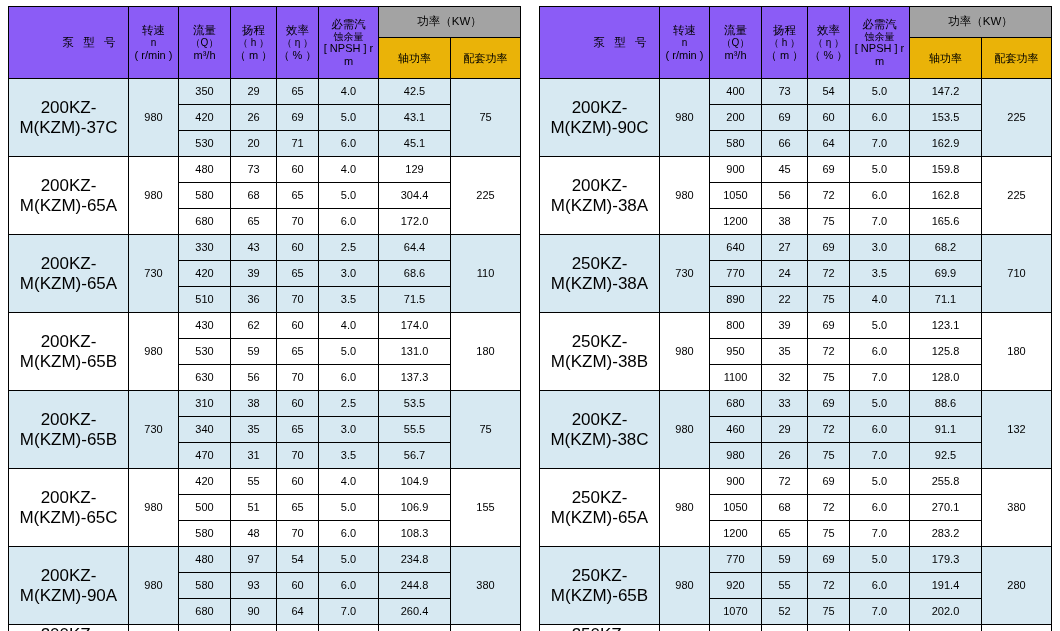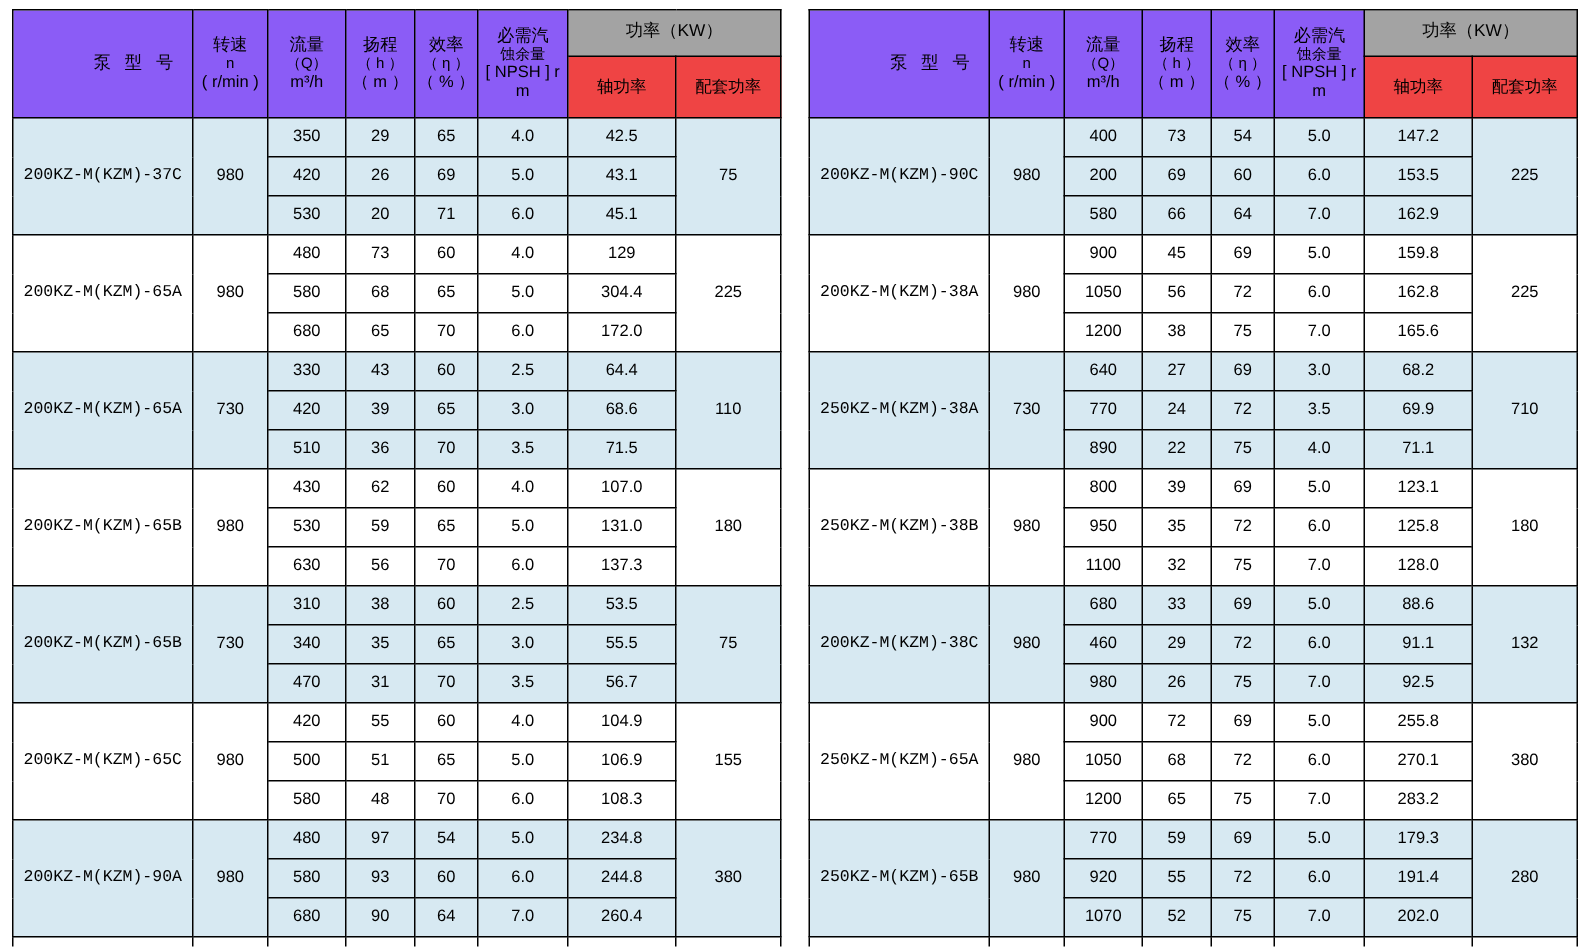--- a/index.html
+++ b/index.html
@@ -37,30 +37,30 @@
     font-size:11.5px;
     height:62px;
     padding:2px 1px;
   }
   thead th .sub{display:block;font-size:10px;}
   thead th .sub2{display:block;font-size:11px;}
   .hdr-model{letter-spacing:3px;padding-left:45px;}
   tbody td{height:25px;}
   
   tr.shade td{background:#d7e9f2;}
-  td.model{font-size:11px;font-family:Liberation Mono, monospace;}
+  td.model{font-size:17px;}
   td.num{font-size:11px;}
   .pw-head-top{
     background:#a3a3a3;
     height:26px;
     font-size:11.5px;
     text-align:center;
   }
   .pw-head-bot{
-    background:#ef4444;
+    background:#eab308;
     height:36px;
     font-size:11px;
   }
 </style>
 </head>
 <body>
 
 <div class="page">
   <table class="spec">
     <colgroup>
@@ -182,21 +182,21 @@
           <td class="num">3.5</td>
           <td class="num">71.5</td>
         </tr>
         <tr>
           <td class="model" rowspan="3">200KZ-M(KZM)-65B</td>
           <td class="num" rowspan="3">980</td>
           <td class="num">430</td>
           <td class="num">62</td>
           <td class="num">60</td>
           <td class="num">4.0</td>
-          <td class="num">107.0</td>
+          <td class="num">174.0</td>
           <td class="num" rowspan="3">180</td>
         </tr>
         <tr>
           <td class="num">530</td>
           <td class="num">59</td>
           <td class="num">65</td>
           <td class="num">5.0</td>
           <td class="num">131.0</td>
         </tr>
         <tr>

